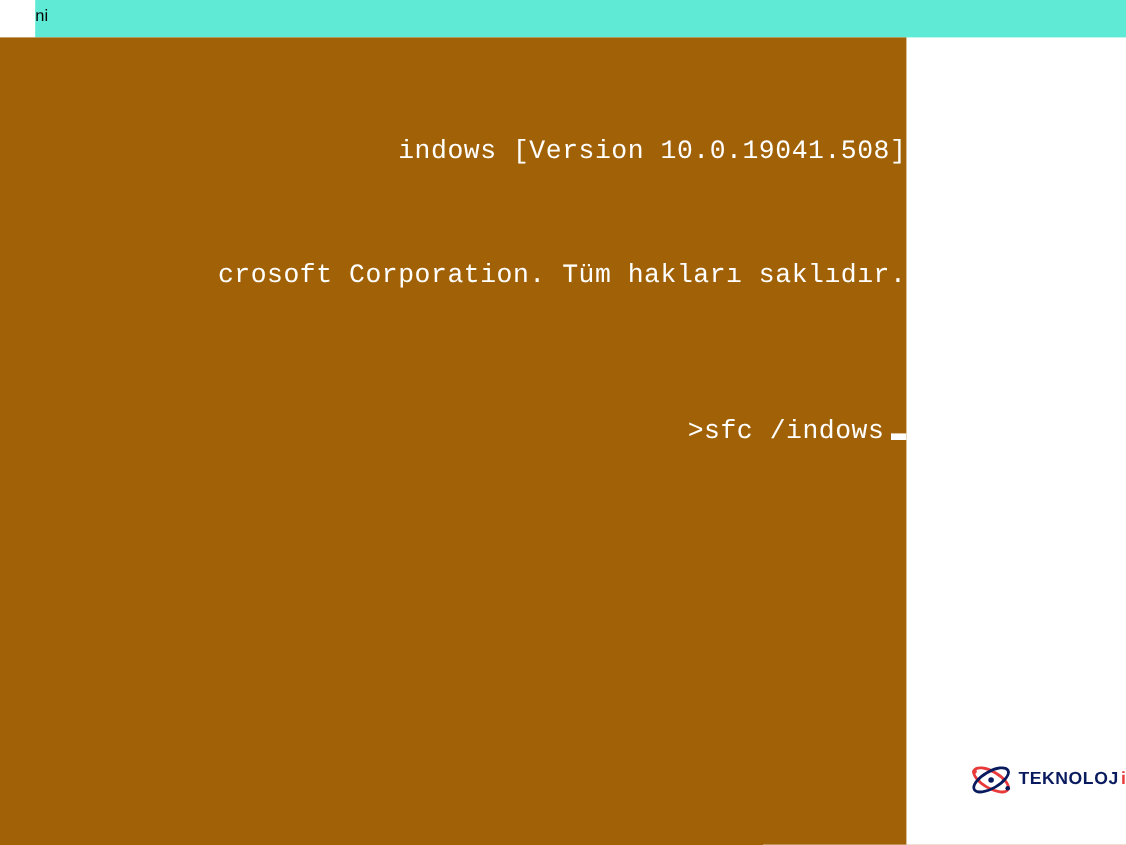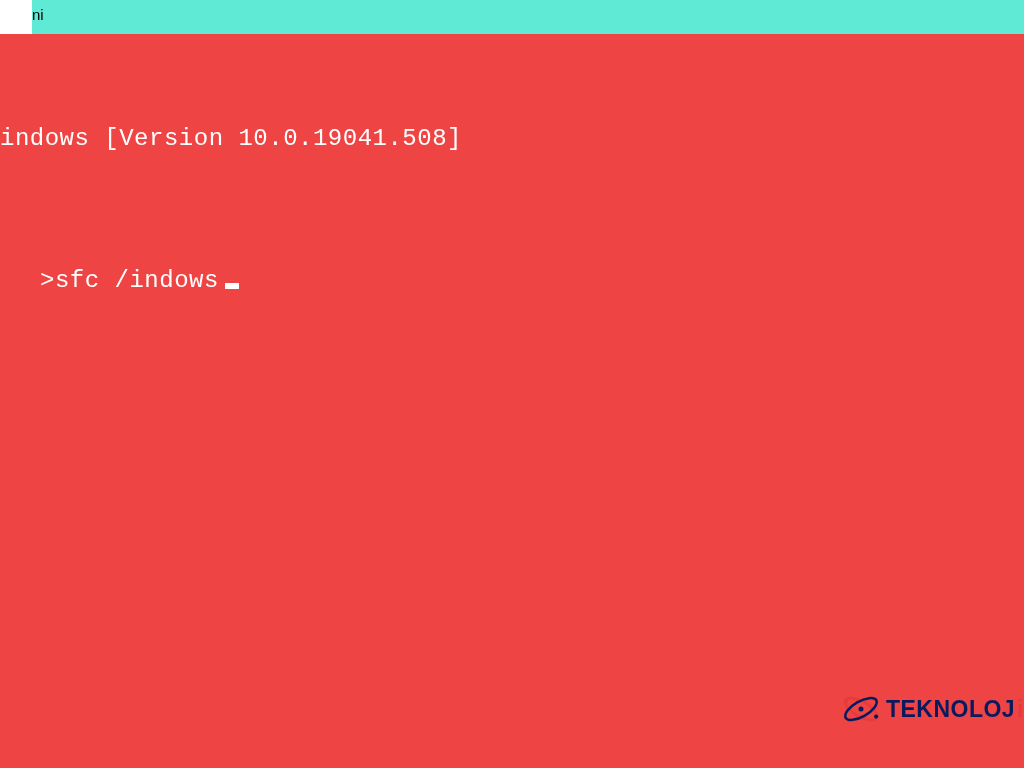--- a/index.html
+++ b/index.html
@@ -21,31 +21,32 @@
       color: #000000;
       font-size: 15px;
       padding: 6px 0 12px 0;
       font-family: "Segoe UI", Tahoma, sans-serif;
       margin-left: 32px;
     }
     .titlebar-text {
       padding-left: 0;
     }
     .terminal {
-      background: #ef4444;
+      background: #a16207;
       color: #ffffff;
-      width: 1024px;
+      width: 824px;
       height: 734px;
       font-family: Consolas, "Courier New", monospace;
       font-size: 24px;
       line-height: 1.55;
       padding-top: 12px;
       position: relative;
       white-space: pre;
       letter-spacing: 0.5px;
+      text-align: right;
     }
     .term-line {
       display: block;
       padding-left: 0;
     }
     .prompt-line {
       padding-left: 40px;
       margin-top: 30px;
     }
     .cursor {
@@ -60,21 +61,21 @@
     }
     .watermark {
       position: absolute;
       right: 0;
       bottom: 38px;
       display: flex;
       align-items: center;
       gap: 4px;
       font-family: Arial, sans-serif;
       font-weight: 800;
-      font-size: 23px;
+      font-size: 16px;
       letter-spacing: 0.5px;
     }
     .watermark-logo {
       width: 42px;
       height: 42px;
       position: relative;
     }
     .watermark-logo svg {
       width: 100%;
       height: 100%;
@@ -89,20 +90,21 @@
   </style>
 </head>
 <body>
 
 <div class="titlebar">
   <span class="titlebar-text">ni</span>
 </div>
 
 <div class="terminal">
   <span class="term-line">indows [Version 10.0.19041.508]</span>
+  <span class="term-line">crosoft Corporation. Tüm hakları saklıdır.</span>
   <div class="prompt-line"><span>&gt;</span><span>sfc /indows</span><span class="cursor"></span></div>
 </div>
 
 <div class="watermark">
   <div class="watermark-logo">
     <svg viewBox="0 0 100 100">
       <ellipse cx="50" cy="50" rx="42" ry="18" fill="none" stroke="#e83a3a" stroke-width="6" transform="rotate(30 50 50)"></ellipse>
       <ellipse cx="50" cy="50" rx="42" ry="18" fill="none" stroke="#0a1a5e" stroke-width="6" transform="rotate(-30 50 50)"></ellipse>
       <circle cx="50" cy="50" r="6" fill="#0a1a5e"></circle>
       <circle cx="14" cy="32" r="5" fill="#e83a3a"></circle>

